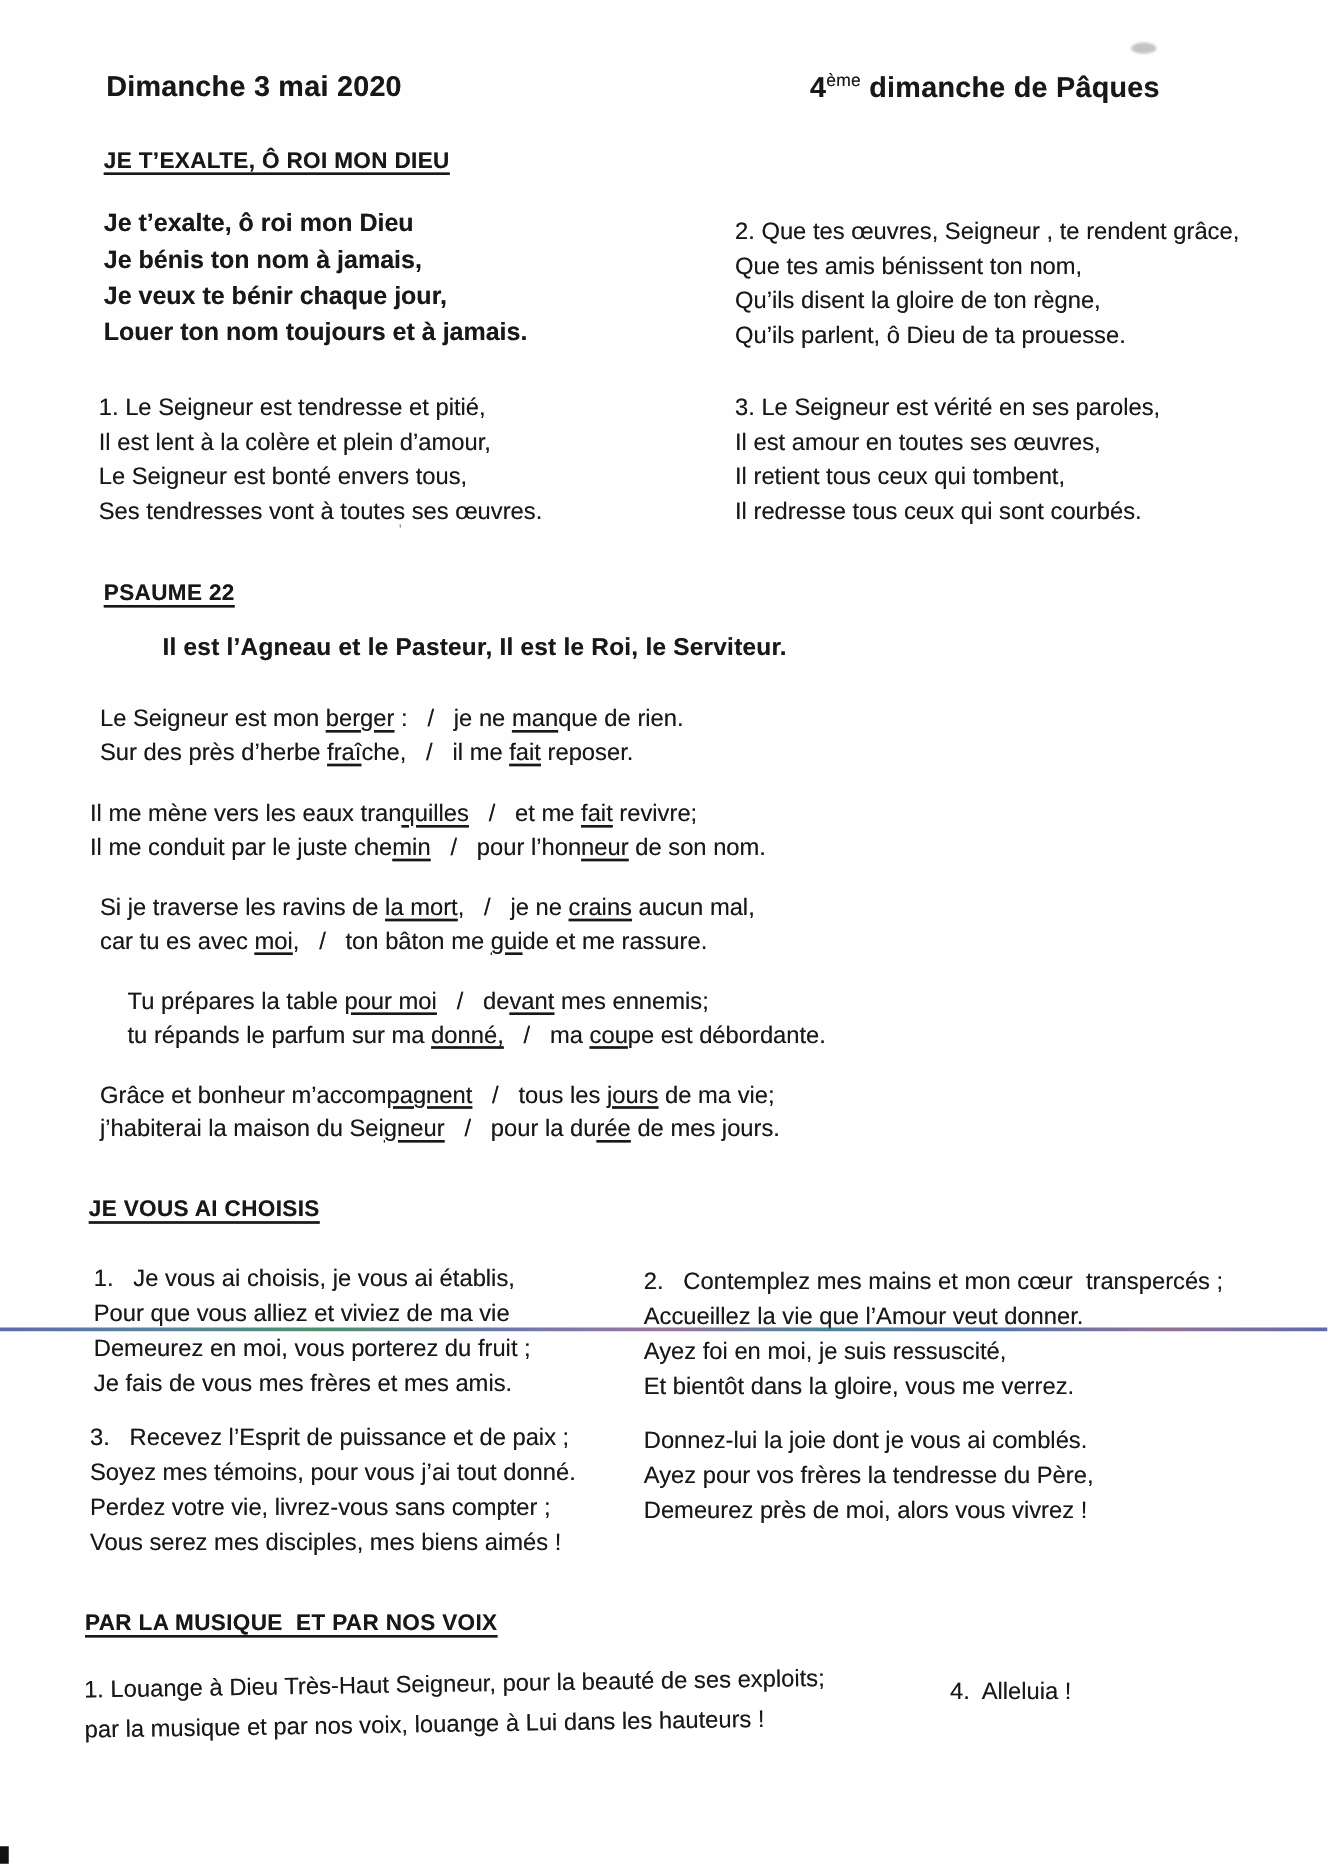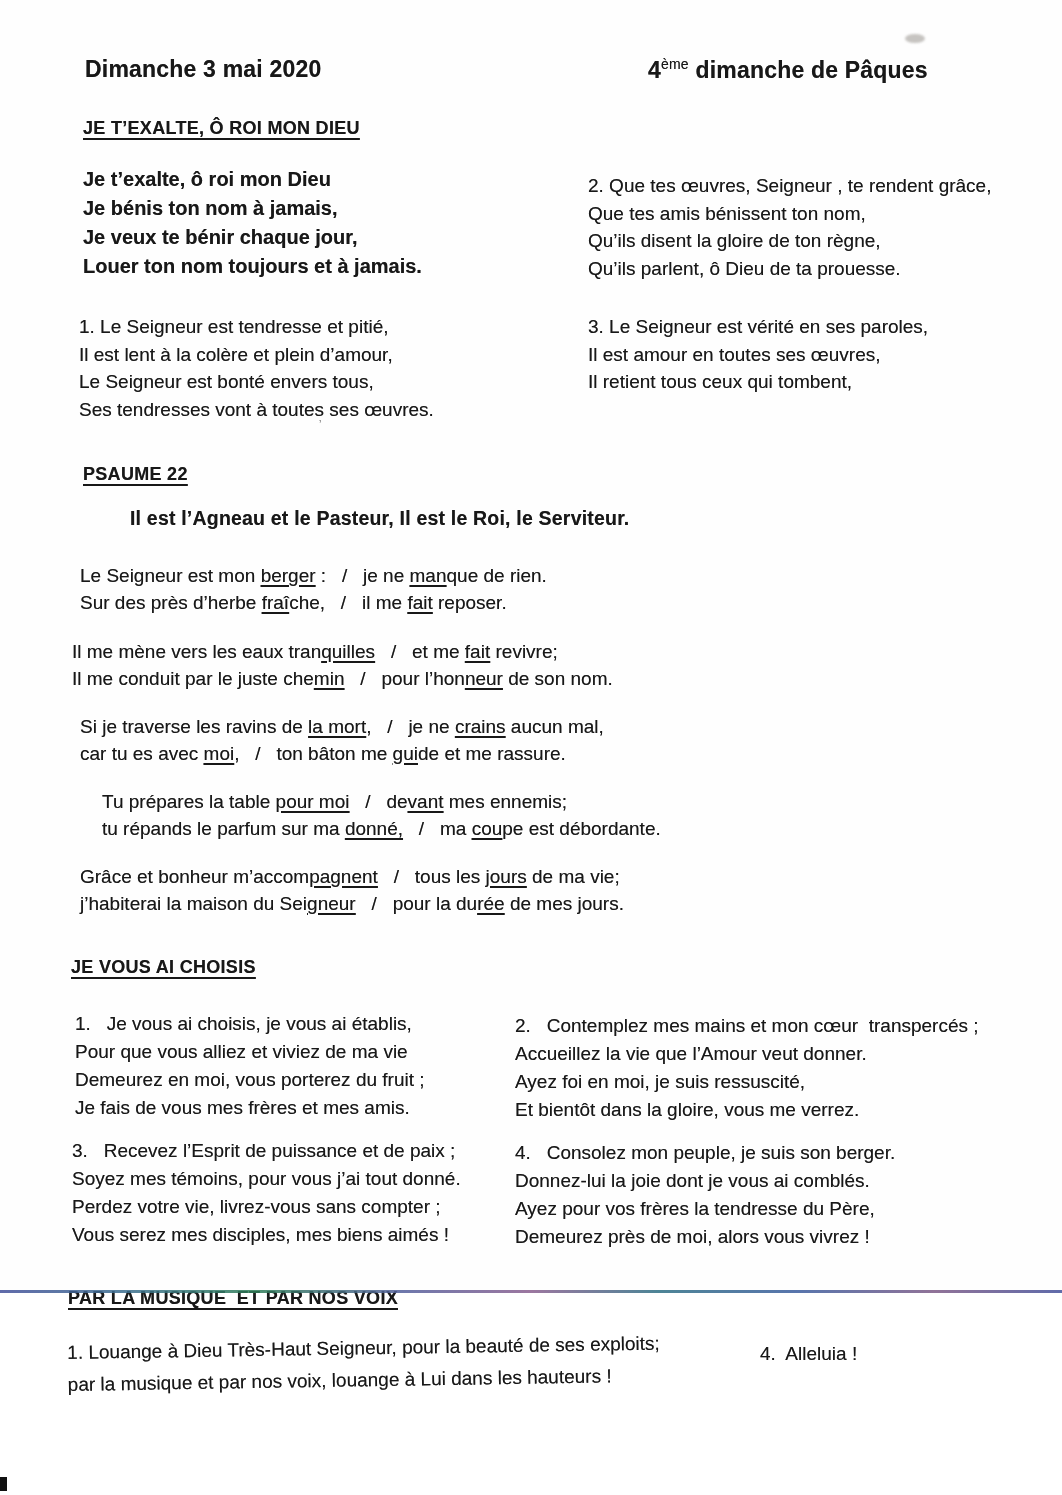--- a/index.html
+++ b/index.html
@@ -5,21 +5,21 @@
   html,body{margin:0;padding:0;}
   body{
     width:1062px;height:1495px;
     background:#ffffff;
     font-family:"Liberation Sans", sans-serif;
     color:#181818;
     overflow:hidden;
   }
   .page{
     position:relative;
-    width:1062px;height:1293px;
+    width:1062px;height:1065px;
     background:#fefefe;
   }
   .blk{position:absolute; white-space:pre-wrap;}
   .line{white-space:pre-wrap;}
   u{text-decoration:underline; text-underline-offset:3px; text-decoration-thickness:1.6px;text-align:right;}
   .hdr{font-size:23px;font-weight:bold;letter-spacing:.2px;}
   .hdr sup{font-size:14px;font-weight:normal;}
   .sec-title{
     font-size:18px;font-weight:bold;letter-spacing:.3px;
     text-decoration:underline;text-underline-offset:4px;text-decoration-thickness:2px;
@@ -61,38 +61,38 @@
   <div class="blk hdr" style="left:648px; top:56px;"><span>4</span><sup>ème</sup><span> dimanche de Pâques</span></div>
 
   <div class="blk sec-title" style="left:83px; top:118px;">JE T’EXALTE, Ô ROI MON DIEU</div>
 
   <div class="blk refrain" style="left:83px; top:165px;"><div class="line">Je t’exalte, ô roi mon Dieu</div><div class="line">Je bénis ton nom à jamais,</div><div class="line">Je veux te bénir chaque jour,</div><div class="line">Louer ton nom toujours et à jamais.</div></div>
 
   <div class="blk verse" style="left:588px; top:172px;"><div class="line">2. Que tes œuvres, Seigneur , te rendent grâce,</div><div class="line">Que tes amis bénissent ton nom,</div><div class="line">Qu’ils disent la gloire de ton règne,</div><div class="line">Qu’ils parlent, ô Dieu de ta prouesse.</div></div>
 
   <div class="blk verse" style="left:79px; top:313px;"><div class="line">1. Le Seigneur est tendresse et pitié,</div><div class="line">Il est lent à la colère et plein d’amour,</div><div class="line">Le Seigneur est bonté envers tous,</div><div class="line">Ses tendresses vont à toutes ses œuvres.</div></div>
 
-  <div class="blk verse" style="left:588px; top:313px;"><div class="line">3. Le Seigneur est vérité en ses paroles,</div><div class="line">Il est amour en toutes ses œuvres,</div><div class="line">Il retient tous ceux qui tombent,</div></div>
+  <div class="blk verse" style="left:588px; top:313px;"><div class="line">3. Le Seigneur est vérité en ses paroles,</div><div class="line">Il est amour en toutes ses œuvres,</div><div class="line">Il retient tous ceux qui tombent,</div><div class="line">Il redresse tous ceux qui sont courbés.</div></div>
 
   <div class="blk sec-title" style="left:83px; top:464px;">PSAUME 22</div>
 
   <div class="blk antiphon" style="left:86px; top:507px;margin-left:44px;">Il est l’Agneau et le Pasteur, Il est le Roi, le Serviteur.</div>
 
   <div class="blk psalm" style="left:80px; top:562px;"><div class="line">Le Seigneur est mon <u>berger</u> :   /   je ne <u>man</u>que de rien.</div><div class="line">Sur des près d’herbe <u>fraî</u>che,   /   il me <u>fait</u> reposer.</div></div>
   <div class="blk psalm" style="left:72px; top:638px;"><div class="line">Il me mène vers les eaux tran<u>quilles</u>   /   et me <u>fait</u> revivre;</div><div class="line">Il me conduit par le juste che<u>min</u>   /   pour l’hon<u>neur</u> de son nom.</div></div>
   <div class="blk psalm" style="left:80px; top:713px;"><div class="line">Si je traverse les ravins de <u>la mort</u>,   /   je ne <u>crains</u> aucun mal,</div><div class="line">car tu es avec <u>moi</u>,   /   ton bâton me <u>gui</u>de et me rassure.</div></div>
   <div class="blk psalm" style="left:80px; top:788px;margin-left:22px;"><div class="line">Tu prépares la table <u>pour moi</u>   /   de<u>vant</u> mes ennemis;</div><div class="line">tu répands le parfum sur ma <u>donné,</u>   /   ma <u>cou</u>pe est débordante.</div></div>
   <div class="blk psalm" style="left:80px; top:863px;"><div class="line">Grâce et bonheur m’accom<u>pagnent</u>   /   tous les <u>jours</u> de ma vie;</div><div class="line">j’habiterai la maison du Sei<u>gneur</u>   /   pour la du<u>rée</u> de mes jours.</div></div>
 
   <div class="blk sec-title" style="left:71px; top:957px;">JE VOUS AI CHOISIS</div>
 
   <div class="blk verse4" style="left:75px; top:1010px;"><div class="line">1.   Je vous ai choisis, je vous ai établis,</div><div class="line">Pour que vous alliez et viviez de ma vie</div><div class="line">Demeurez en moi, vous porterez du fruit ;</div><div class="line">Je fais de vous mes frères et mes amis.</div></div>
   <div class="blk verse4" style="left:515px; top:1012px;"><div class="line">2.   Contemplez mes mains et mon cœur  transpercés ;</div><div class="line">Accueillez la vie que l’Amour veut donner.</div><div class="line">Ayez foi en moi, je suis ressuscité,</div><div class="line">Et bientôt dans la gloire, vous me verrez.</div></div>
   <div class="blk verse4" style="left:72px; top:1137px;"><div class="line">3.   Recevez l’Esprit de puissance et de paix ;</div><div class="line">Soyez mes témoins, pour vous j’ai tout donné.</div><div class="line">Perdez votre vie, livrez-vous sans compter ;</div><div class="line">Vous serez mes disciples, mes biens aimés !</div></div>
-  <div class="blk verse4" style="left:515px; top:1139px;"><div class="line">4.   Consolez mon peuple, je suis son berger.</div><div class="line">Donnez-lui la joie dont je vous ai comblés.</div><div class="line">Ayez pour vos frères la tendresse du Père,</div><div class="line">Demeurez près de moi, alors vous vivrez !</div></div>
+  <div class="blk verse4" style="left:515px; top:1139px;"><div class="line">Donnez-lui la joie dont je vous ai comblés.</div><div class="line">Ayez pour vos frères la tendresse du Père,</div><div class="line">Demeurez près de moi, alors vous vivrez !</div></div>
 
   <div class="blk sec-title" style="left:68px; top:1288px;">PAR LA MUSIQUE  ET PAR NOS VOIX</div>
 
   <div class="blk verse tilt" style="left:67px; top:1337px; line-height:32px;"><div class="line">1. Louange à Dieu Très-Haut Seigneur, pour la beauté de ses exploits;</div><div class="line">par la musique et par nos voix, louange à Lui dans les hauteurs !</div></div>
 
   <div class="blk verse" style="left:760px; top:1340px;">4.  Alleluia !</div>
 
   <div class="smudge"></div>
   <div class="speck">’</div>
   <div class="corner-mark"></div>

